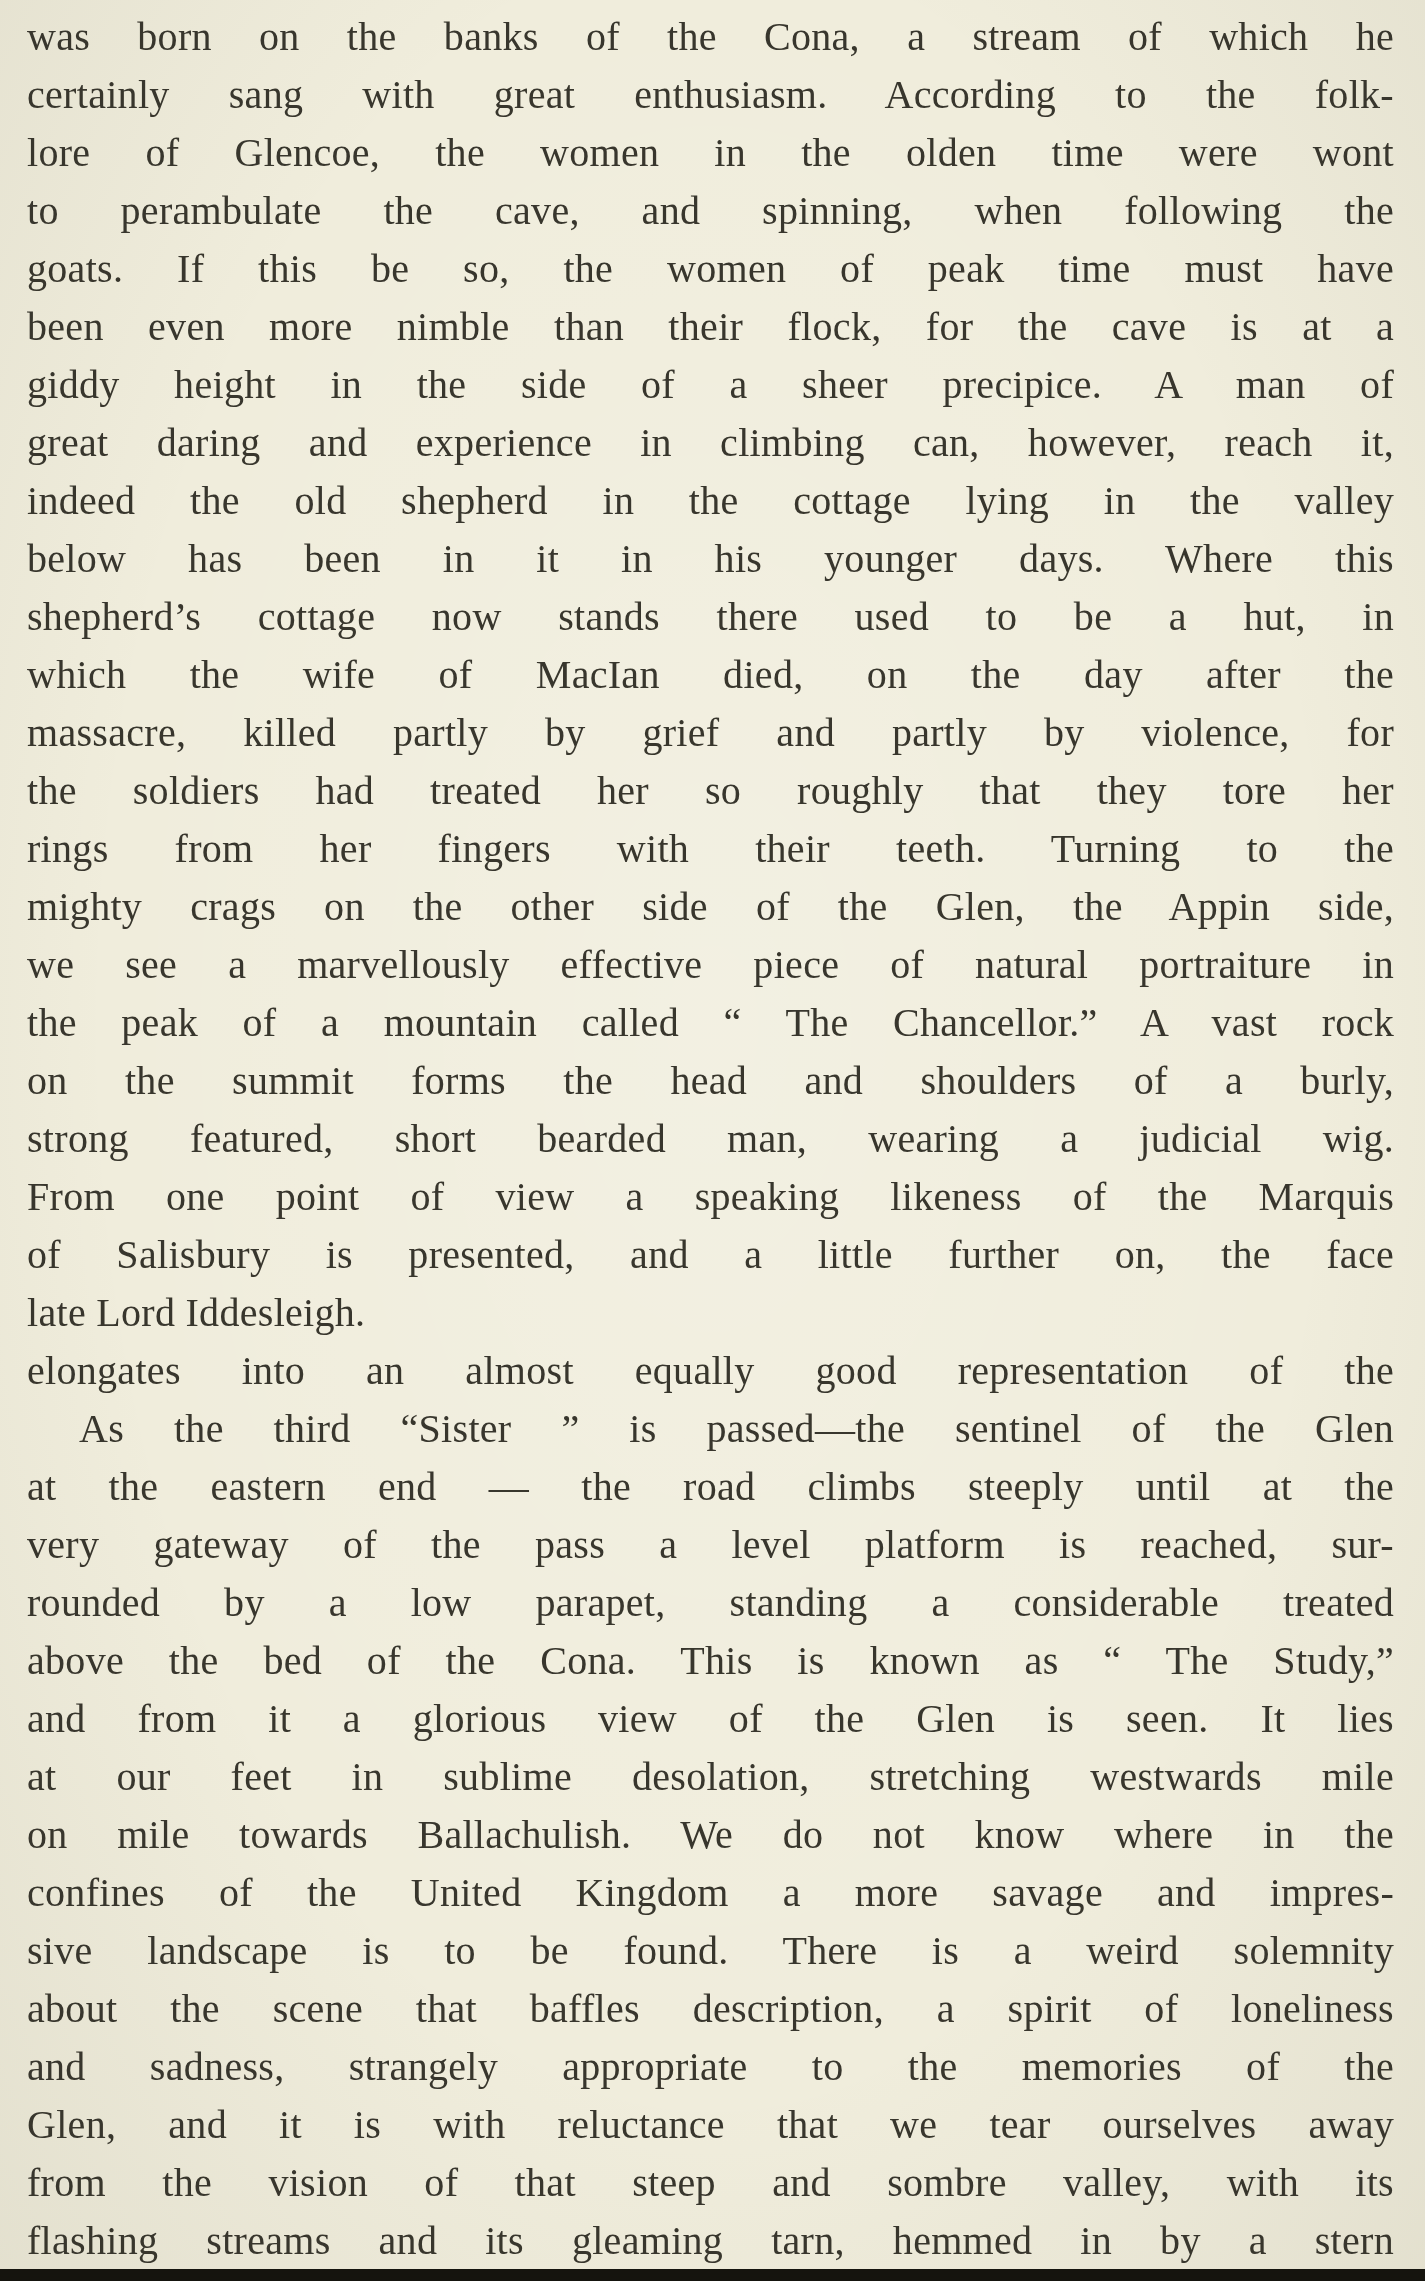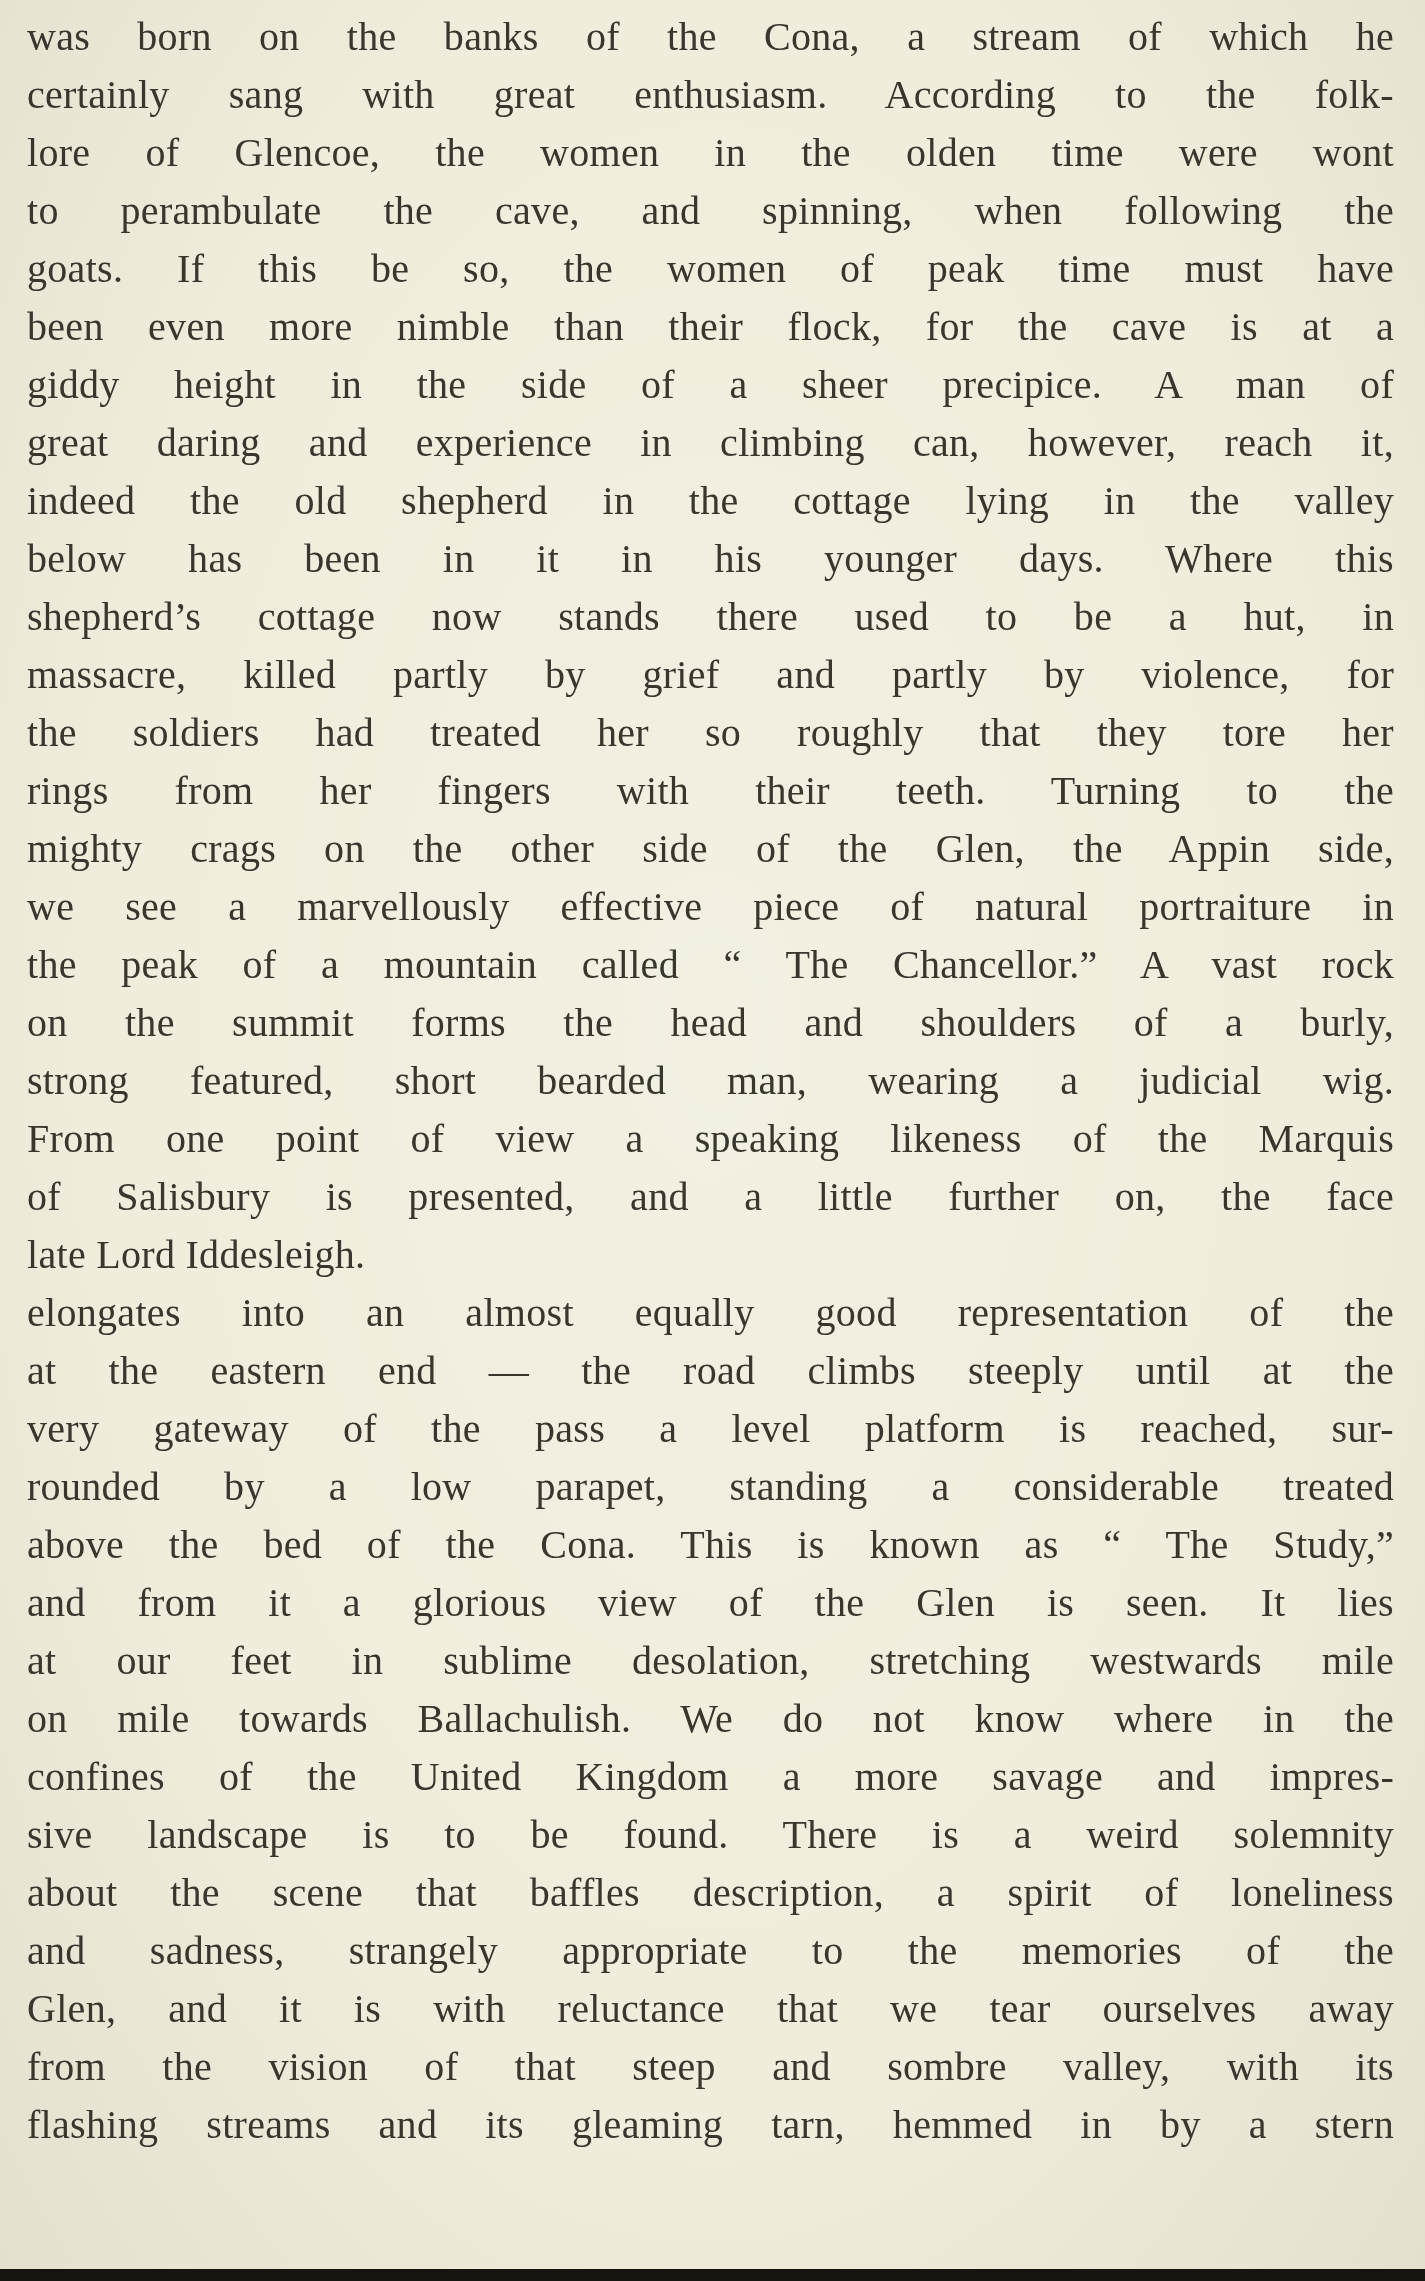--- a/index.html
+++ b/index.html
@@ -57,32 +57,34 @@
       <div class="line">certainly sang with great enthusiasm. According to the folk-</div>
       <div class="line">lore of Glencoe, the women in the olden time were wont</div>
       <div class="line">to perambulate the cave, and spinning, when following the</div>
       <div class="line">goats. If this be so, the women of peak time must have</div>
       <div class="line">been even more nimble than their flock, for the cave is at a</div>
       <div class="line">giddy height in the side of a sheer precipice. A man of</div>
       <div class="line">great daring and experience in climbing can, however, reach it,</div>
       <div class="line">indeed the old shepherd in the cottage lying in the valley</div>
       <div class="line">below has been in it in his younger days. Where this</div>
       <div class="line">shepherd’s cottage now stands there used to be a hut, in</div>
+      <div class="line">which the wife of MacIan died, on the day after the</div>
       <div class="line">massacre, killed partly by grief and partly by violence, for</div>
       <div class="line">the soldiers had treated her so roughly that they tore her</div>
       <div class="line">rings from her fingers with their teeth. Turning to the</div>
       <div class="line">mighty crags on the other side of the Glen, the Appin side,</div>
       <div class="line">we see a marvellously effective piece of natural portraiture in</div>
       <div class="line">the peak of a mountain called “ The Chancellor.” A vast rock</div>
       <div class="line">on the summit forms the head and shoulders of a burly,</div>
       <div class="line">strong featured, short bearded man, wearing a judicial wig.</div>
       <div class="line">From one point of view a speaking likeness of the Marquis</div>
       <div class="line">of Salisbury is presented, and a little further on, the face</div>
       <div class="line paragraph-end">late Lord Iddesleigh.</div>
       <div class="line">elongates into an almost equally good representation of the</div>
+      <div class="line indent">As the third “Sister ” is passed—the sentinel of the Glen</div>
       <div class="line">at the eastern end — the road climbs steeply until at the</div>
       <div class="line">very gateway of the pass a level platform is reached, sur-</div>
       <div class="line">rounded by a low parapet, standing a considerable treated</div>
       <div class="line">above the bed of the Cona. This is known as “ The Study,”</div>
       <div class="line">and from it a glorious view of the Glen is seen. It lies</div>
       <div class="line">at our feet in sublime desolation, stretching westwards mile</div>
       <div class="line">on mile towards Ballachulish. We do not know where in the</div>
       <div class="line">confines of the United Kingdom a more savage and impres-</div>
       <div class="line">sive landscape is to be found. There is a weird solemnity</div>
       <div class="line">about the scene that baffles description, a spirit of loneliness</div>

